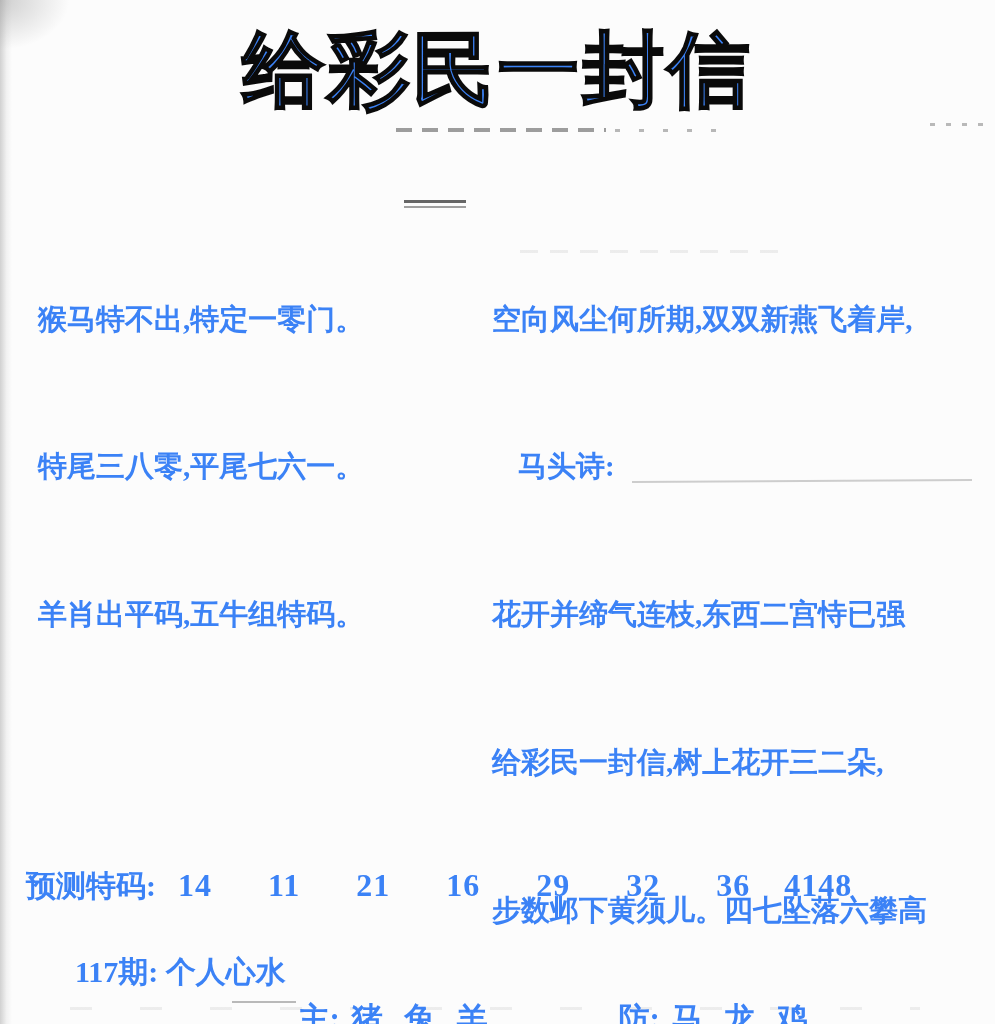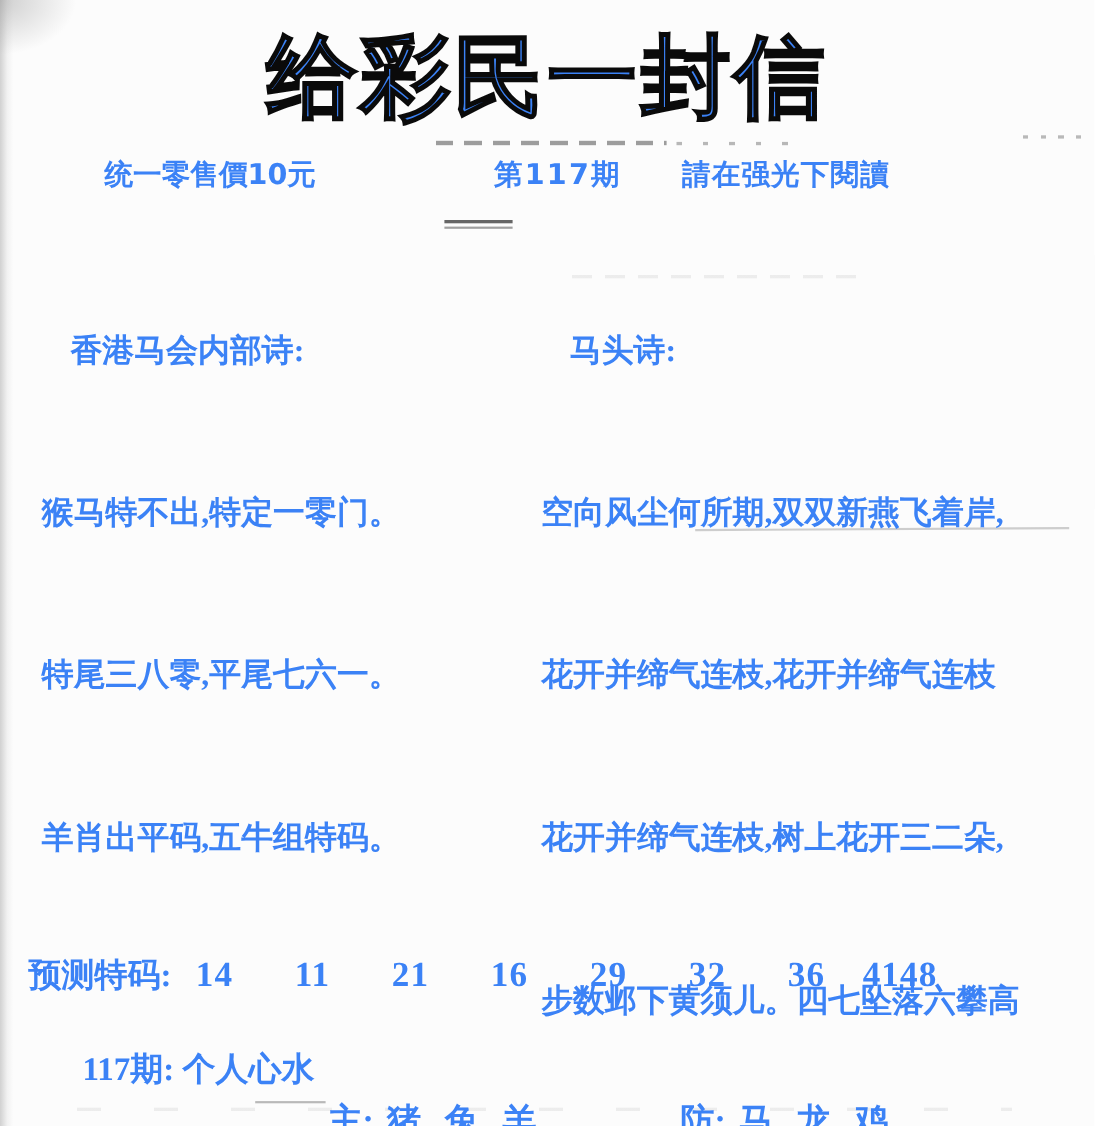--- a/index.html
+++ b/index.html
@@ -156,46 +156,40 @@
   <div class="artifact a-title-dashes"></div>
   <div class="artifact a-title-dots"></div>
   <div class="artifact a-corner-dots"></div>
   <div class="artifact a-smudge-mid"></div>
   <div class="artifact a-underline-yuqian"></div>
   <div class="artifact a-streak-right"></div>
   <div class="artifact a-underline-zhu"></div>
   <div class="artifact a-bottom-noise"></div>
 
   <h1 class="title">给彩民一封信</h1>
-  <div class="info-row">
-    <span class="info-price">统一零售價10元</span>
-    <span class="info-issue">第117期</span>
-    <span class="info-notice">請在强光下閱讀</span>
-  </div>
 
   <div class="col col-left">
-    <div class="line indent">香港马会内部诗:</div>
     <div class="line">猴马特不出,特定一零门。</div>
     <div class="line">特尾三八零,平尾七六一。</div>
     <div class="line">羊肖出平码,五牛组特码。</div>
     
     
     
     
     
     
     
     
   </div>
 
   <div class="col col-right">
+    <div class="line">空向风尘何所期,双双新燕飞着岸,</div>
     <div class="line indent">马头诗:</div>
-    <div class="line">空向风尘何所期,双双新燕飞着岸,</div>
-    <div class="line">花开并缔气连枝,花开并缔气连枝</div>
-    <div class="line">花开并缔气连枝,树上花开三二朵,</div>
+    <div class="line">花开并缔气连枝,东西二宫恃已强</div>
+    <div class="line">给彩民一封信,树上花开三二朵,</div>
     <div class="line">步数邺下黄须儿。四七坠落六攀高</div>
     
     
     
     
     
     
     
   </div>
 

